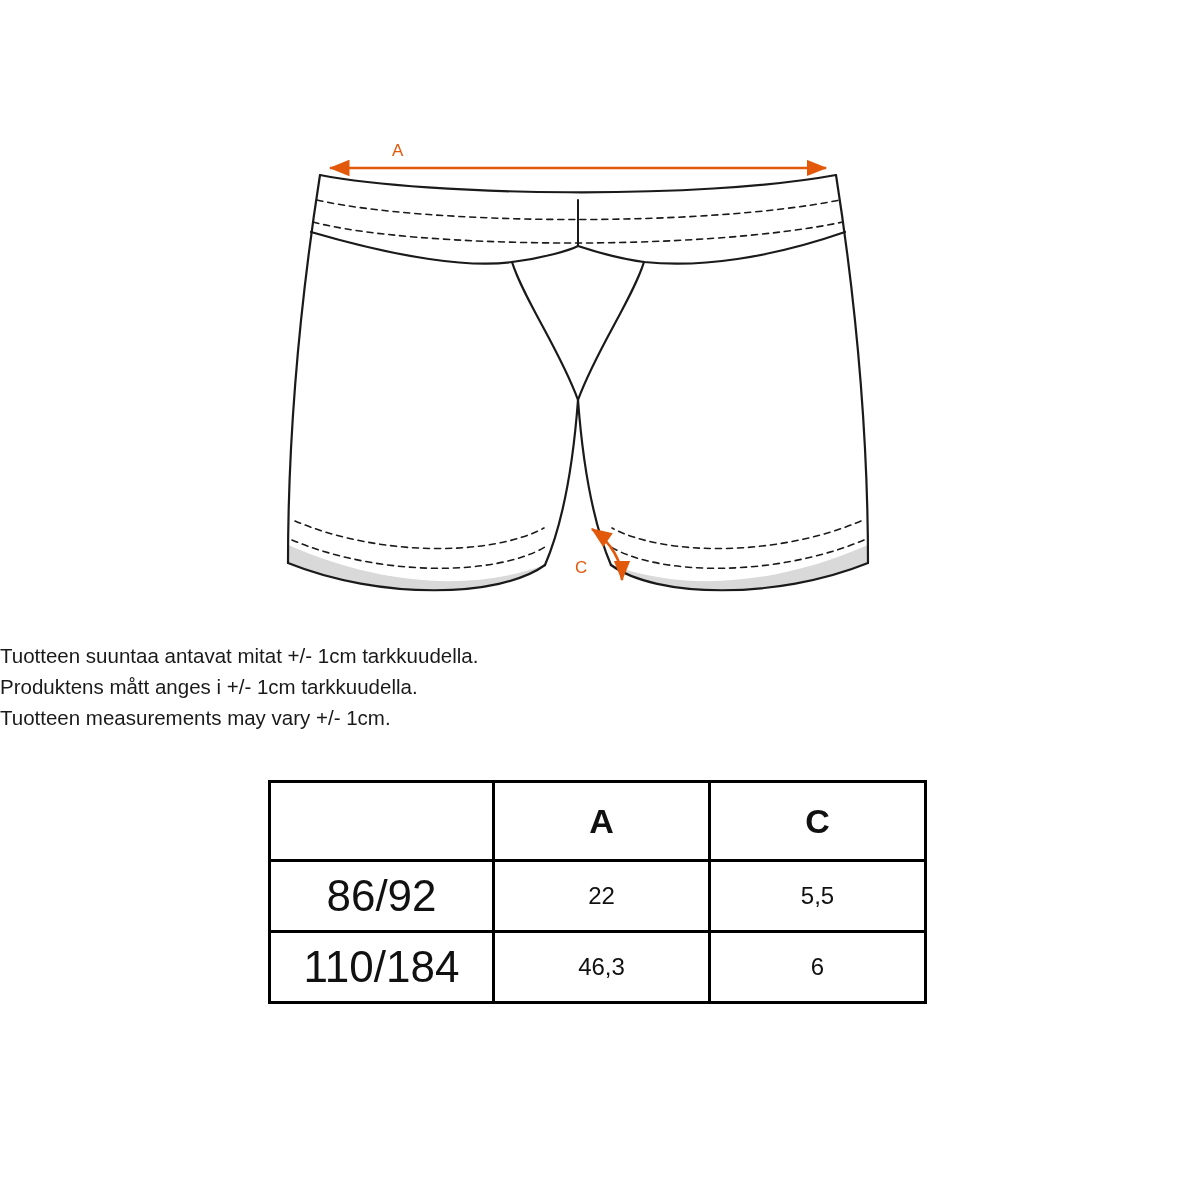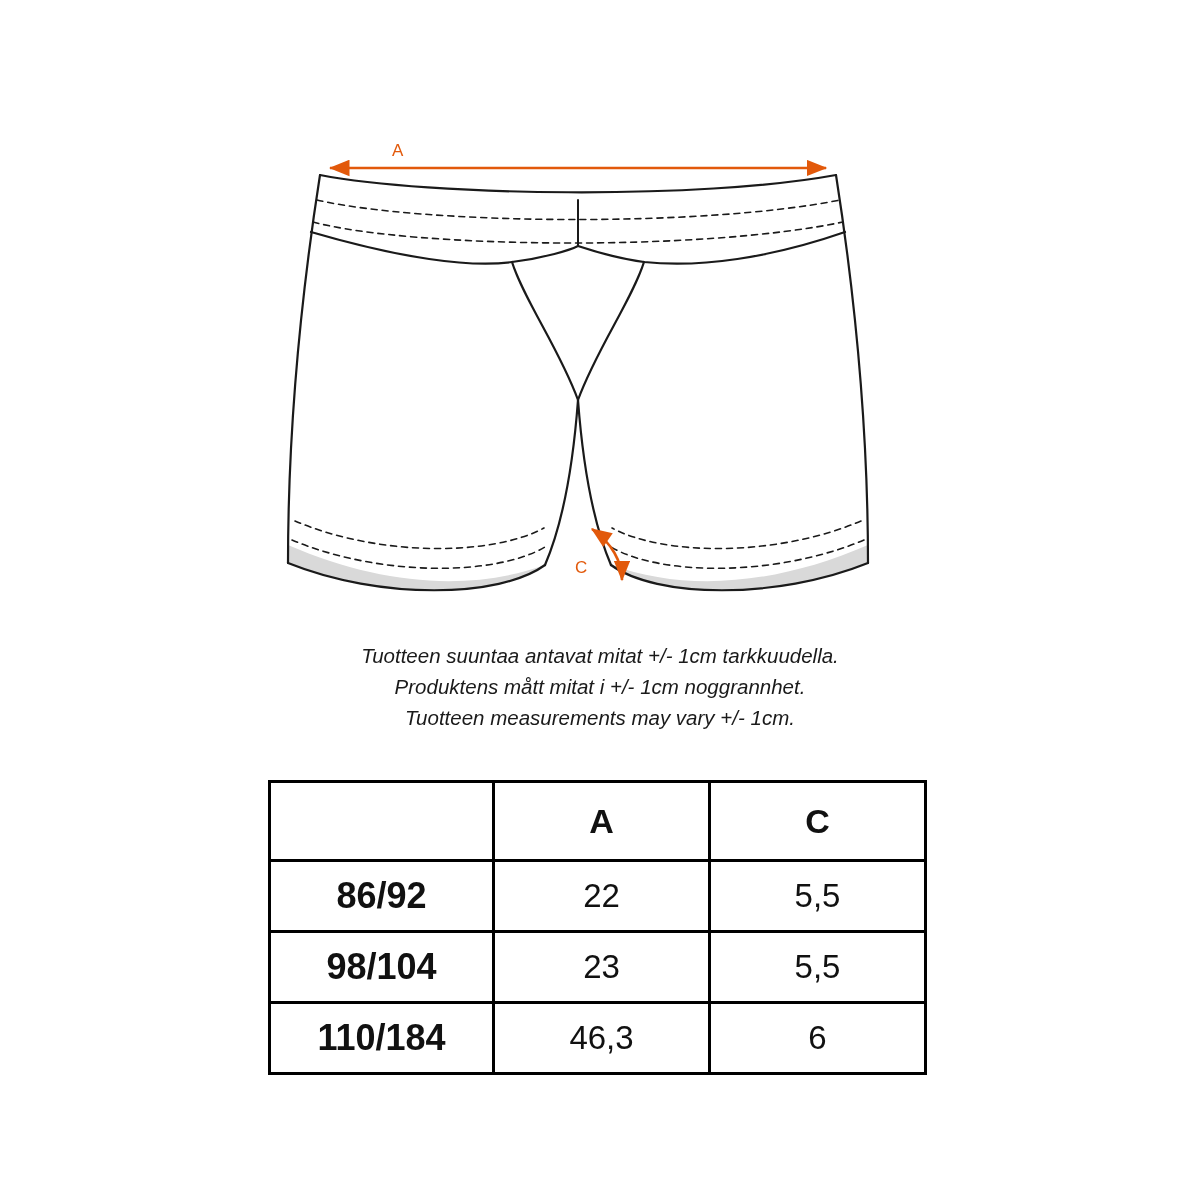--- a/index.html
+++ b/index.html
@@ -25,22 +25,20 @@
     left: 0;
     top: 0;
     width: 1200px;
     height: 640px;
   }
   .notes {
     position: absolute;
     left: 0;
     top: 640px;
     width: 1200px;
-    text-align: center;
-    font-style: italic;
     font-size: 20.5px;
     line-height: 31px;
     color: #1a1a1a;
   }
   .notes div {
     white-space: nowrap;
   }
   .table-wrap {
     position: absolute;
     left: 268px;
@@ -63,25 +61,25 @@
   table.size-table col.c-a { width: 216px; }
   table.size-table col.c-c { width: 216px; }
 
   table.size-table thead th {
     height: 76px;
     font-size: 34px;
     font-weight: bold;
   }
   table.size-table tbody td {
     height: 68px;
-    font-size: 33px;
+    font-size: 24px;
   }
   table.size-table tbody td.row-label {
-    font-weight: bold;
-    font-size: 36px;
+    font-weight: normal;
+    font-size: 44px;
   }
   .empty-corner { border-top: 3px solid #000; }
 
   .dim-label {
     fill: #E2590B;
     font-family: "Liberation Sans", sans-serif;
     font-size: 17px;
   }
 </style>
 </head>
@@ -154,21 +152,21 @@
       <g>
         <path d="M592,529 C612,543 622,562 622,580" stroke="#E2590B" stroke-width="2.6" fill="none" marker-start="url(#arrowStart)" marker-end="url(#arrowEnd)"></path>
       </g>
       <text class="dim-label" x="575" y="573">C</text>
 
     </svg>
   </div>
 
   <div class="notes">
     <div>Tuotteen suuntaa antavat mitat +/- 1cm tarkkuudella.</div>
-    <div>Produktens mått mitat i +/- 1cm noggrannhet.</div>
+    <div>Produktens mått anges i +/- 1cm tarkkuudella.</div>
     <div>Tuotteen measurements may vary +/- 1cm.</div>
   </div>
 
   <div class="table-wrap">
     <table class="size-table">
       <colgroup>
         <col class="c-label">
         <col class="c-a">
         <col class="c-c">
       </colgroup>
@@ -179,25 +177,20 @@
           <th>C</th>
         </tr>
       </thead>
       <tbody>
         <tr>
           <td class="row-label">86/92</td>
           <td>22</td>
           <td>5,5</td>
         </tr>
         <tr>
-          <td class="row-label">98/104</td>
-          <td>23</td>
-          <td>5,5</td>
-        </tr>
-        <tr>
           <td class="row-label">110/184</td>
           <td>46,3</td>
           <td>6</td>
         </tr>
       </tbody>
     </table>
   </div>
 
 </div>
 

